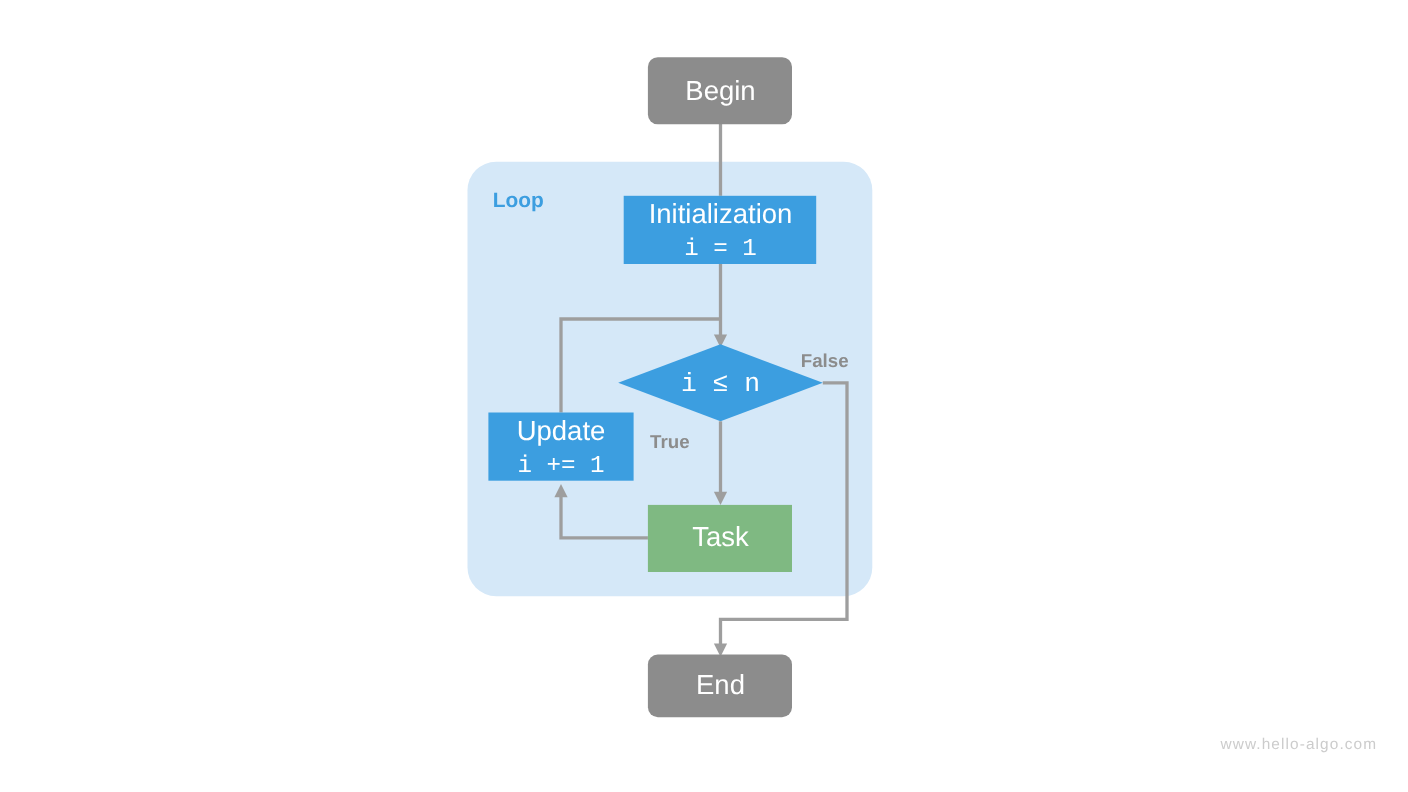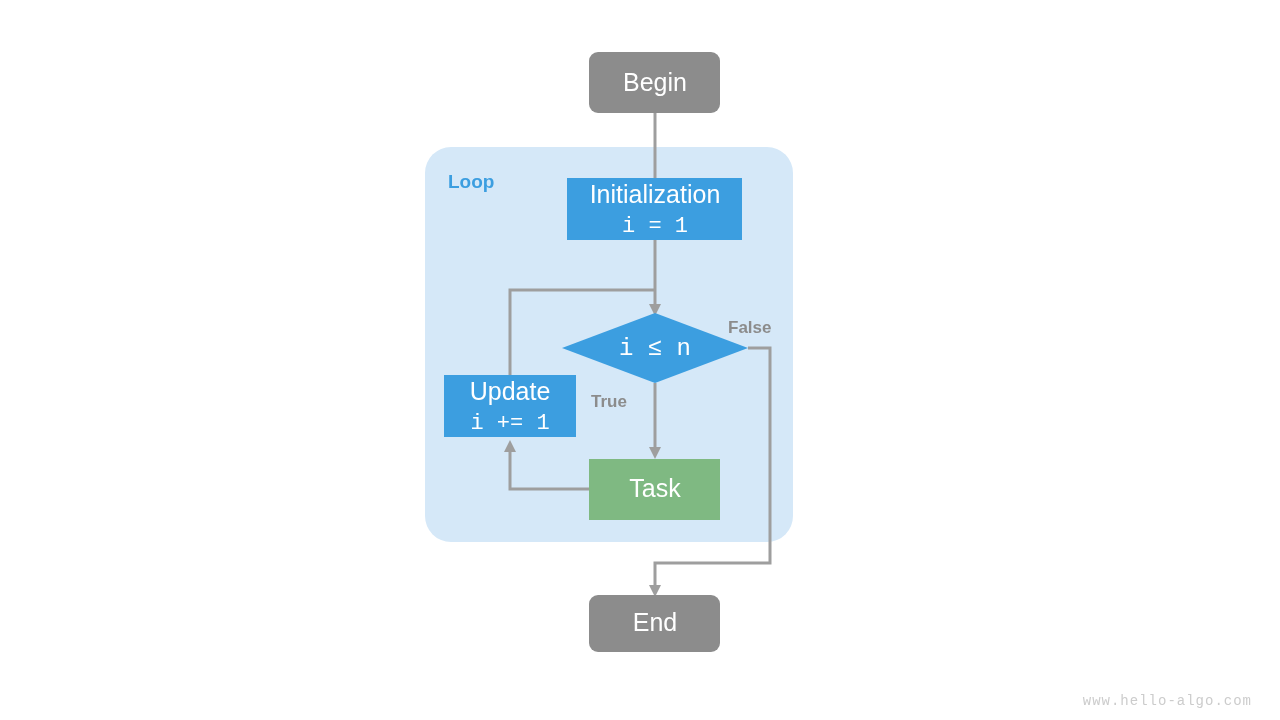--- a/index.html
+++ b/index.html
@@ -61,22 +61,22 @@
     fill: none;
     stroke: #9e9e9e;
     stroke-width: 3;
   }
   .arrow-head {
     fill: #9e9e9e;
   }
   .watermark {
     position: absolute;
     right: 28px;
-    bottom: 11px;
-    font-family: Liberation Mono, monospace;
+    bottom: 36px;
+    font-family: Liberation Sans, sans-serif;
     font-size: 14px;
     letter-spacing: 1px;
     color: #cccccc;
     white-space: nowrap;
   }
 </style>
 </head>
 <body>
 
 <div id="flow-root">

